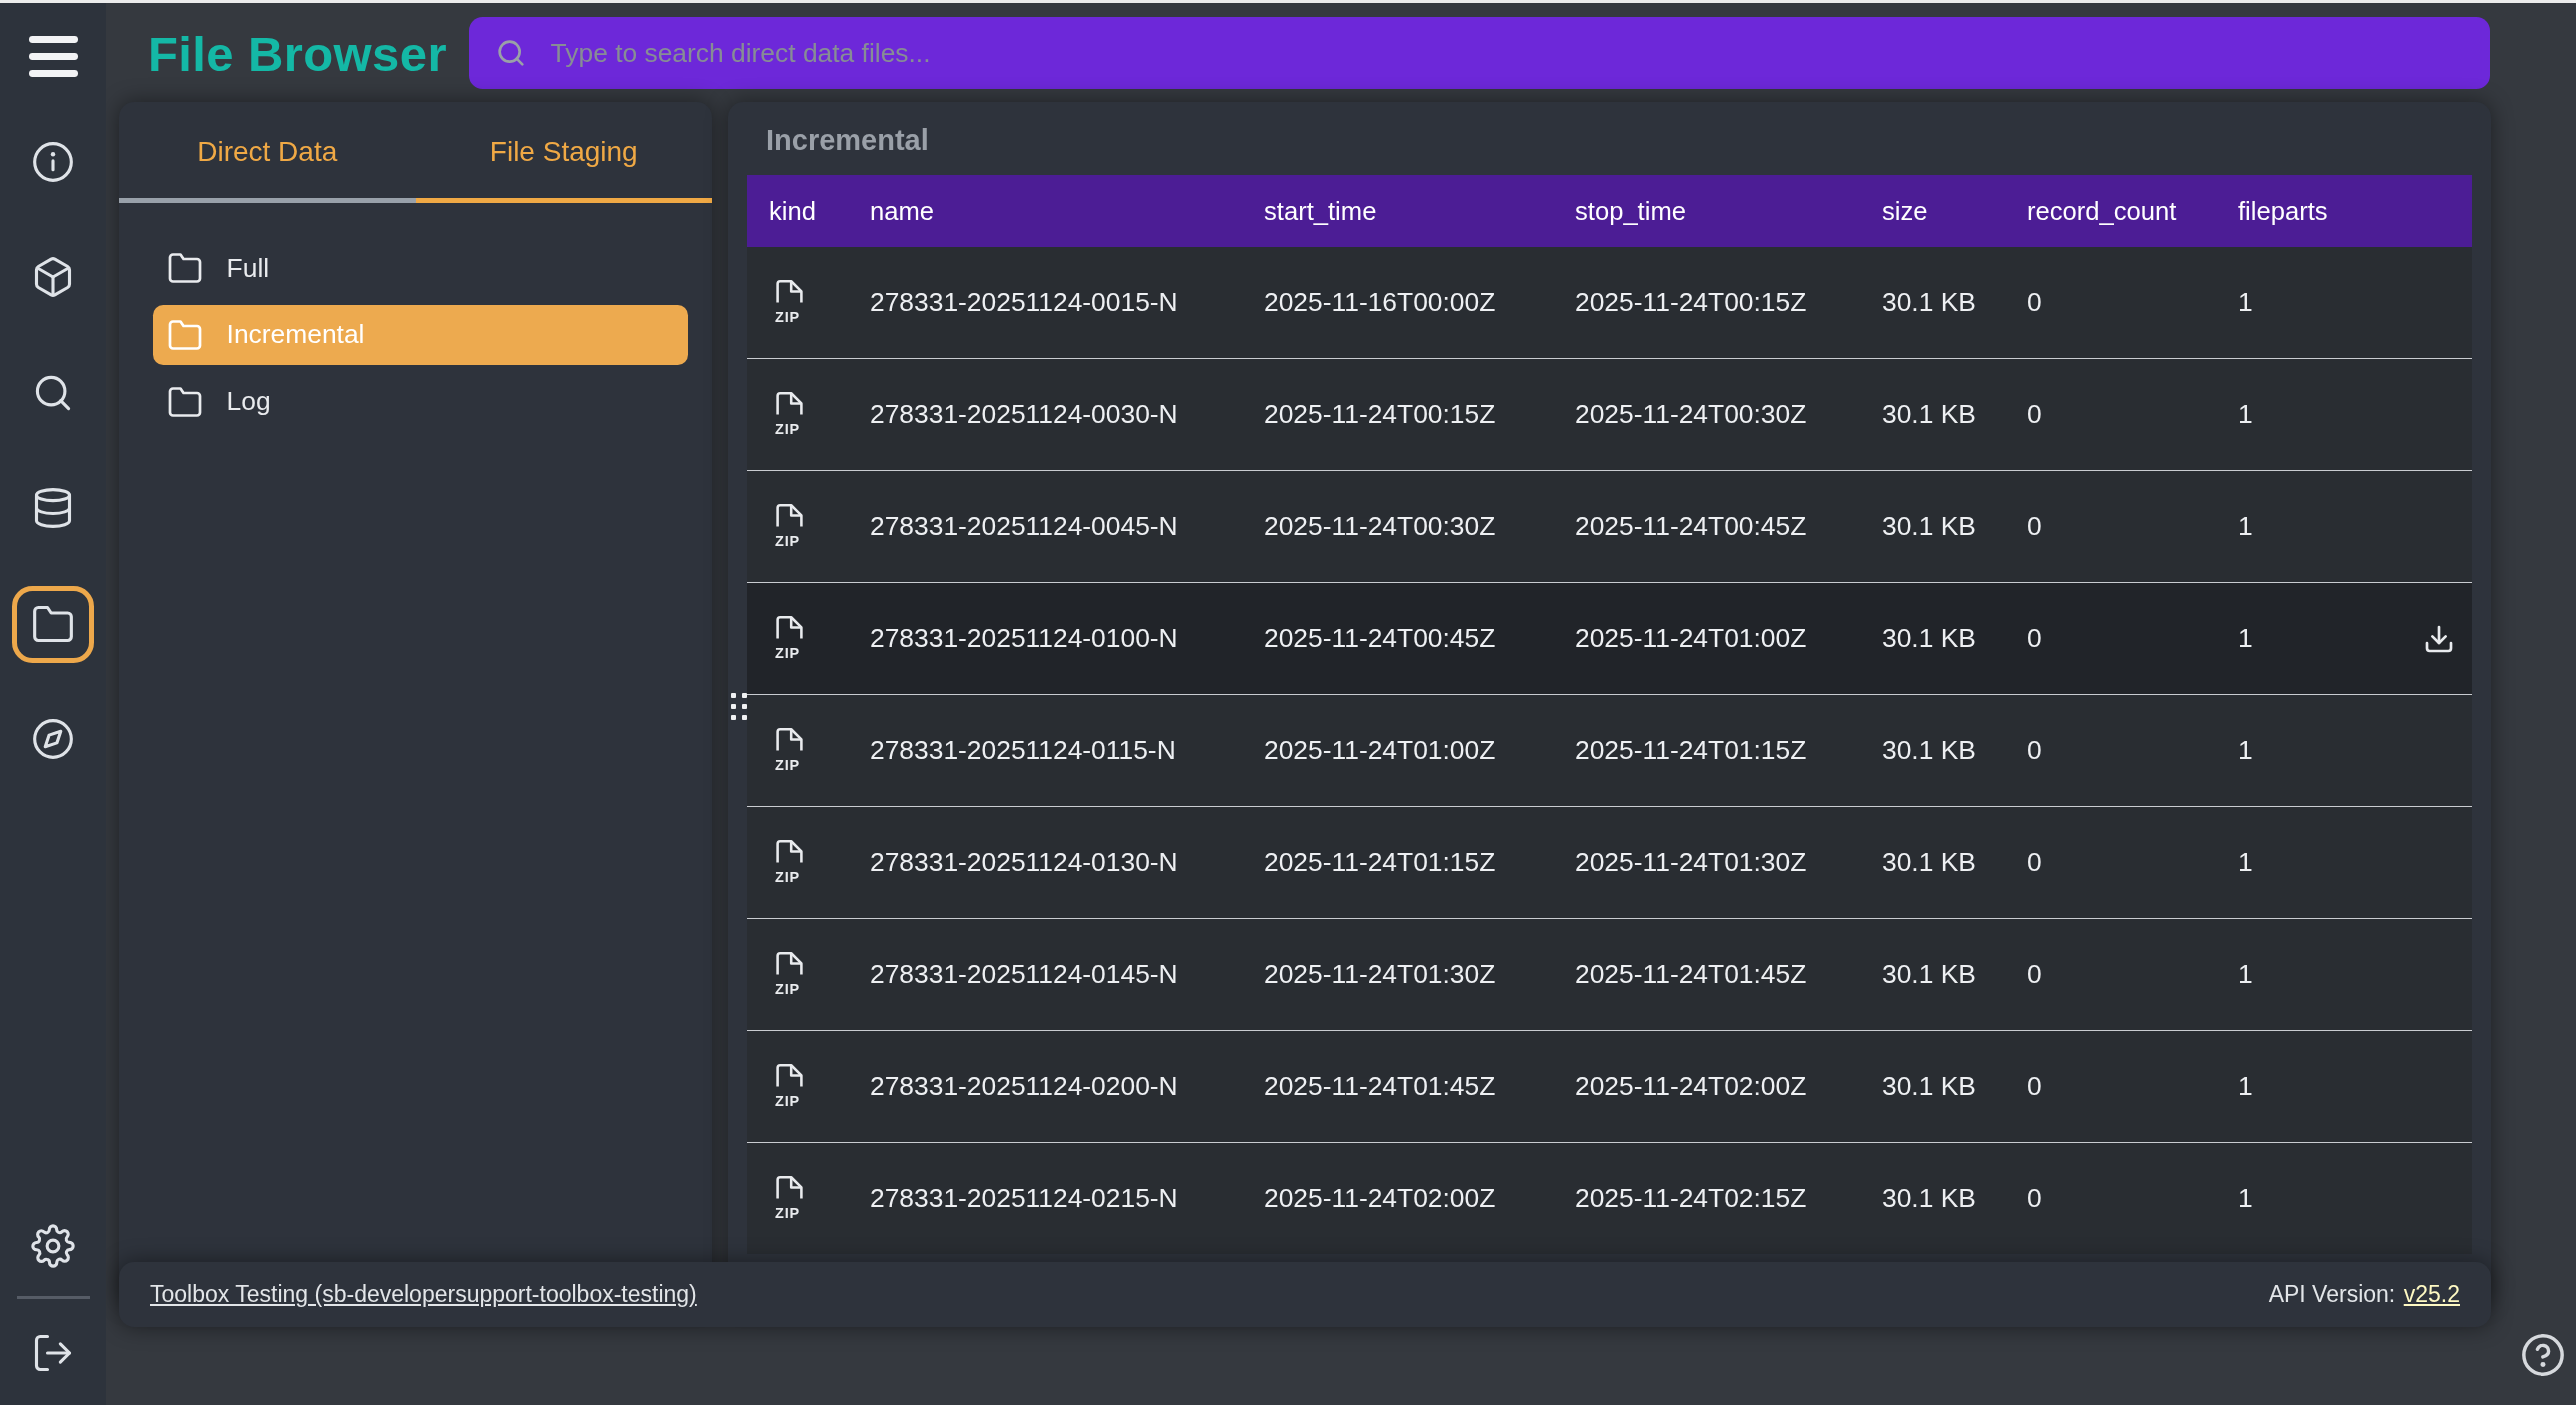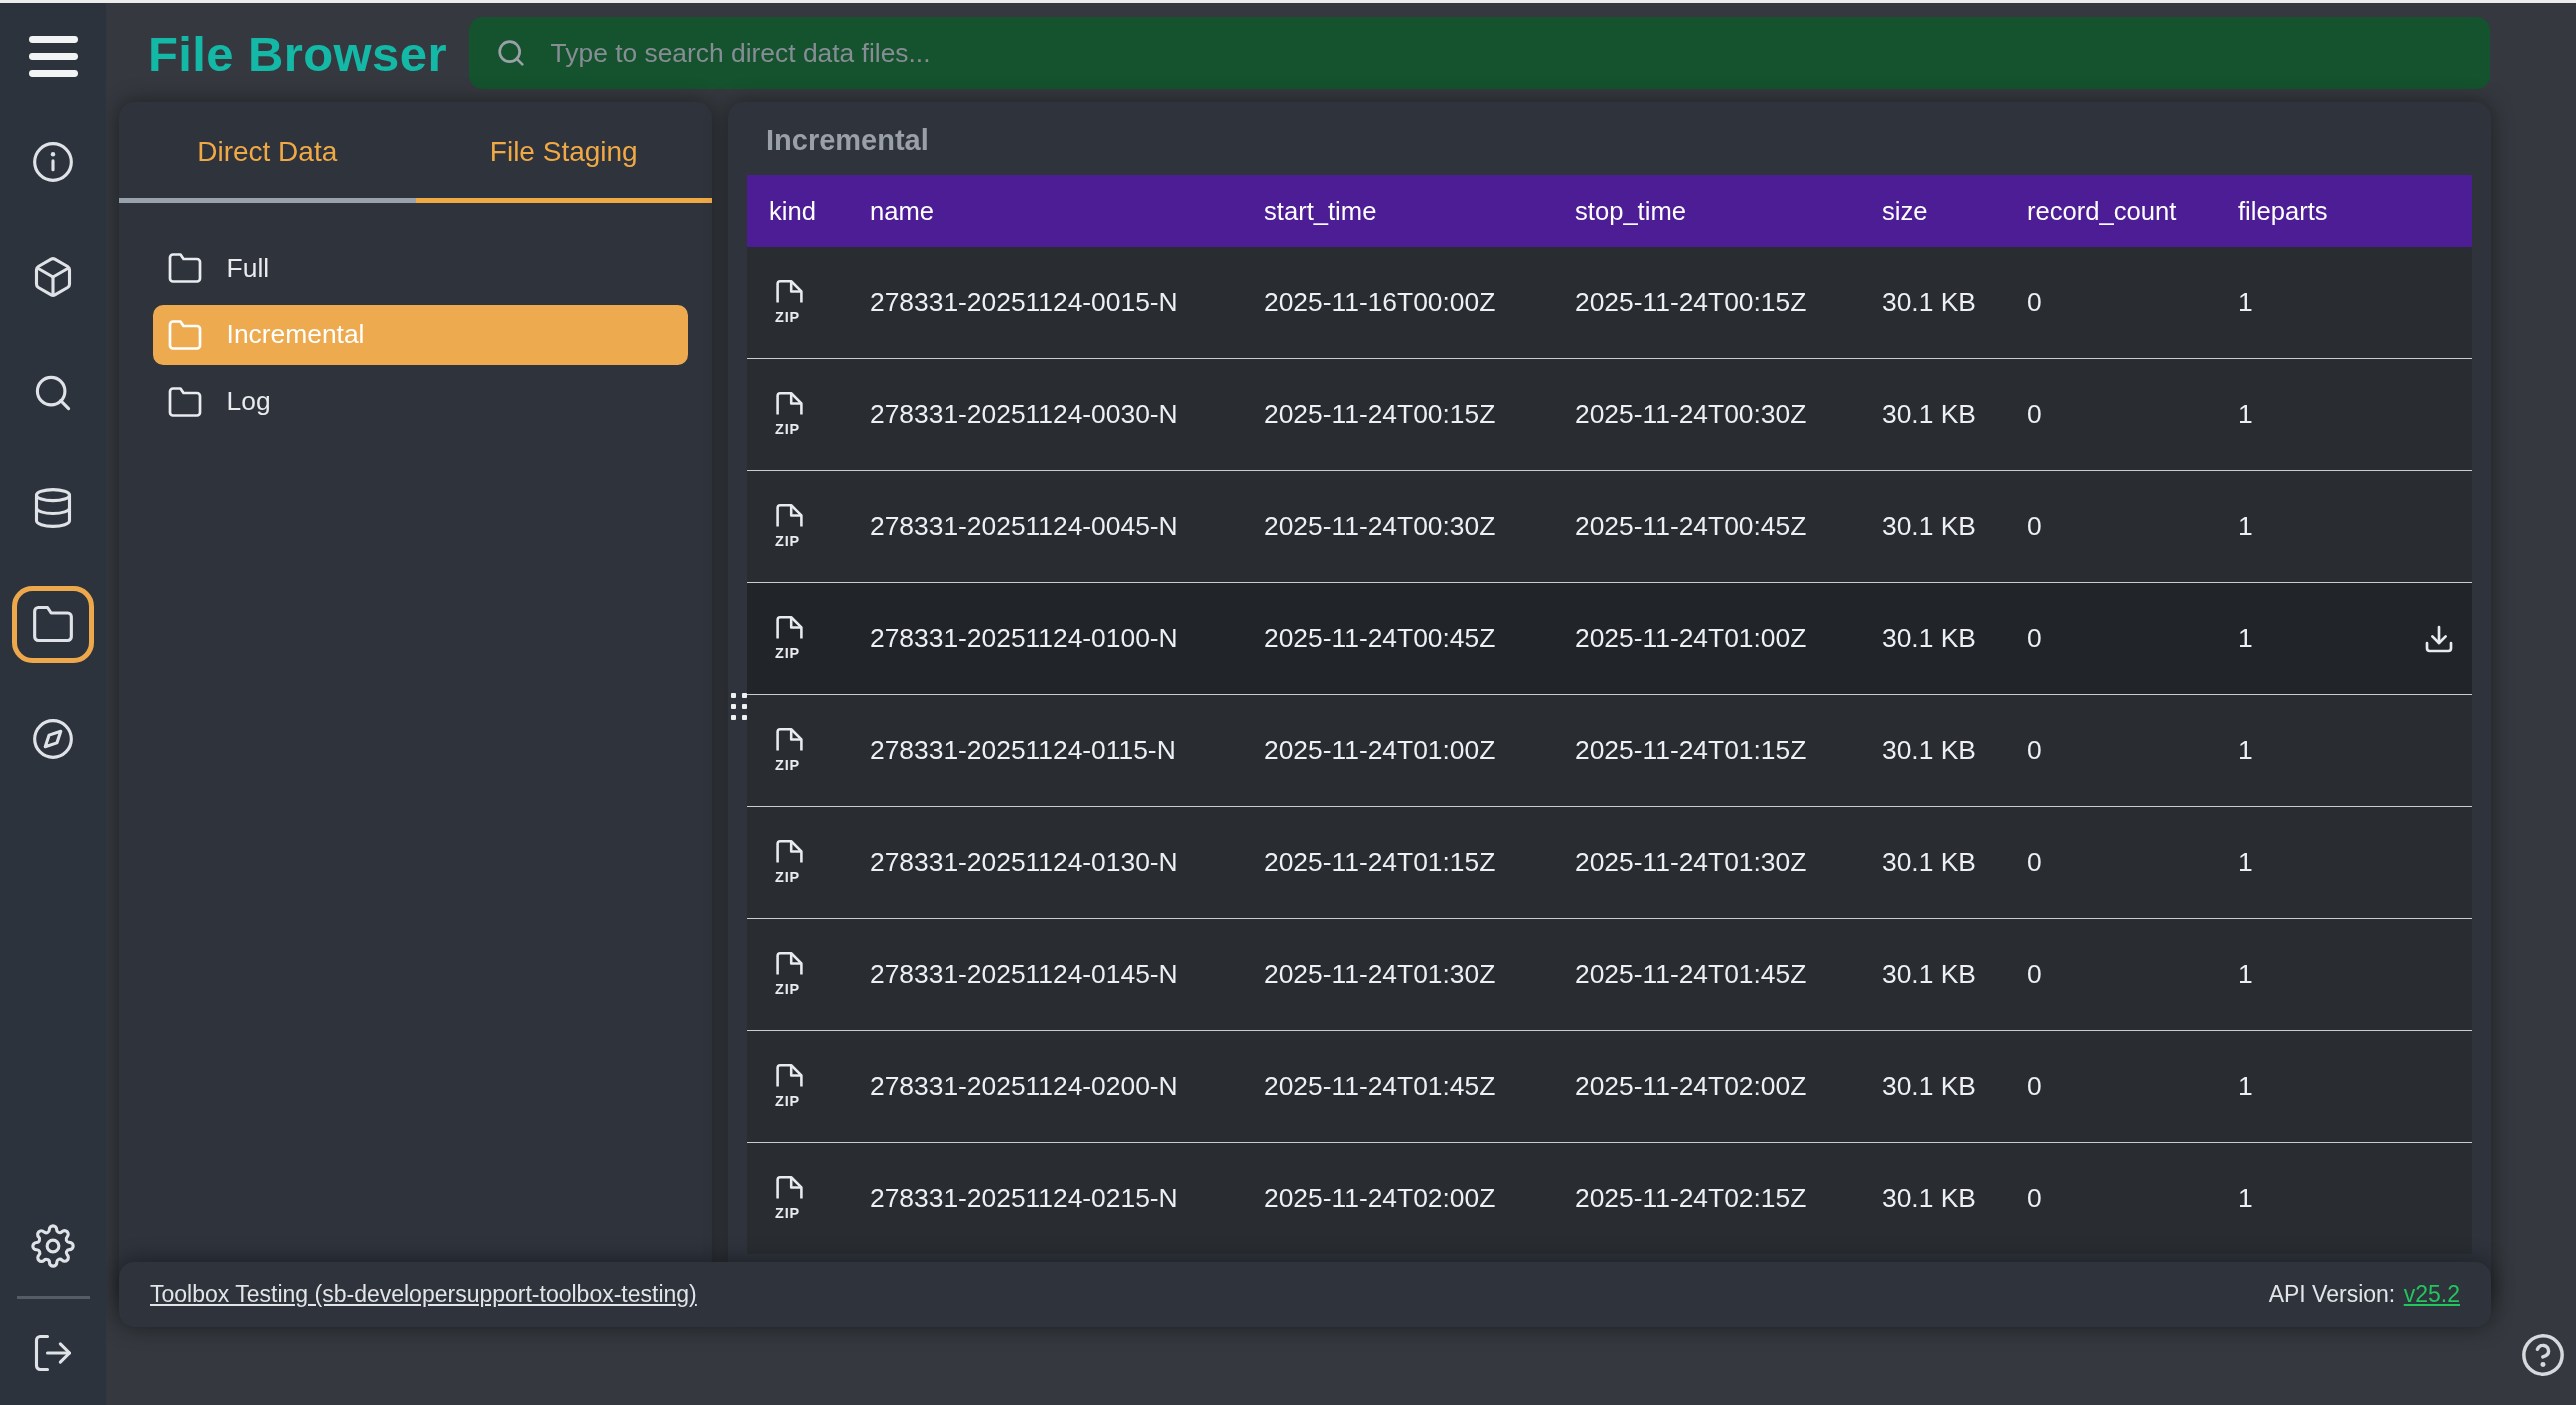--- a/index.html
+++ b/index.html
@@ -15,21 +15,21 @@
   .rail{position:absolute;left:0;top:0;width:106px;height:1406px;background:#2d333c;z-index:5;}
   .rail .icon-btn{position:absolute;left:31px;width:44px;height:44px;color:#dfe3e8;cursor:pointer;}
   .rail svg{width:44px;height:44px;display:block;}
   .hamburger{position:absolute;left:29px;top:31px;width:49px;height:46px;cursor:pointer;}
   .hamburger .bar{position:absolute;left:0;width:49px;height:6.8px;border-radius:3.4px;background:#f2f3f5;}
   .active-box{position:absolute;left:12px;top:586px;width:82px;height:77px;border:5.1px solid #eda84b;border-radius:20.4px;box-sizing:border-box;}
   .rail-divider{position:absolute;left:17px;top:1296px;width:73px;height:2.6px;background:#565c66;}
 
   
   .page-title{position:absolute;left:148px;top:25.6px;font-size:49px;font-weight:700;color:#14b8a6;letter-spacing:0.4px;}
-  .searchbox{position:absolute;left:469px;top:17px;width:2021px;height:72px;background:#14532d;border-radius:13.6px;display:flex;align-items:center;box-sizing:border-box;padding-left:25.6px;}
+  .searchbox{position:absolute;left:469px;top:17px;width:2021px;height:72px;background:#6d28d9;border-radius:13.6px;display:flex;align-items:center;box-sizing:border-box;padding-left:25.6px;}
   .searchbox svg{width:32px;height:32px;color:#9aa0a8;flex:0 0 auto;}
   .searchbox input{flex:1;margin-left:22px;background:transparent;border:none;outline:none;font-size:26.4px;color:#d8dbdf;font-family:inherit;}
   .searchbox input::placeholder{color:#878d95;}
 
   
   .card{position:absolute;background:#2e333c;border-radius:15.3px;box-shadow:0 0 22px rgba(0,0,0,.45);}
   .left-card{left:119px;top:102px;width:593px;height:1203px;}
   .main-card{left:728px;top:102px;width:1763px;height:1203px;}
   .footer-card{left:119px;top:1262px;width:2372px;height:65px;display:flex;align-items:center;box-sizing:border-box;padding:0 31px;}
 
@@ -62,21 +62,21 @@
   .actions-cell{display:flex;justify-content:flex-end;padding-right:17px;}
   .actions-cell svg{width:32px;height:32px;color:#e9ebee;cursor:pointer;}
 
   
   .grip{position:absolute;left:731px;top:693px;width:19px;height:41px;display:grid;grid-template-columns:5.1px 5.1px;grid-auto-rows:5.1px;gap:6px;cursor:col-resize;z-index:6;}
   .grip span{background:#f0f1f3;border-radius:0.9px;}
 
   
   .workspace-link{font-size:23px;color:#e2e5e8;text-decoration:underline;cursor:pointer;}
   .footer-right{margin-left:auto;font-size:23px;color:#e2e5e8;display:flex;align-items:center;gap:8.5px;}
-  .api-link{color:#22c55e;text-decoration:underline;cursor:pointer;}
+  .api-link{color:#fef9c3;text-decoration:underline;cursor:pointer;}
   .help-btn{position:absolute;left:2520px;top:1332px;width:46px;height:46px;color:#d6d9dd;cursor:pointer;}
   .help-btn svg{width:46px;height:46px;}
 </style>
 </head>
 <body>
 
 <div class="top-edge"></div>
 
 <div class="rail">
   <div class="hamburger">

